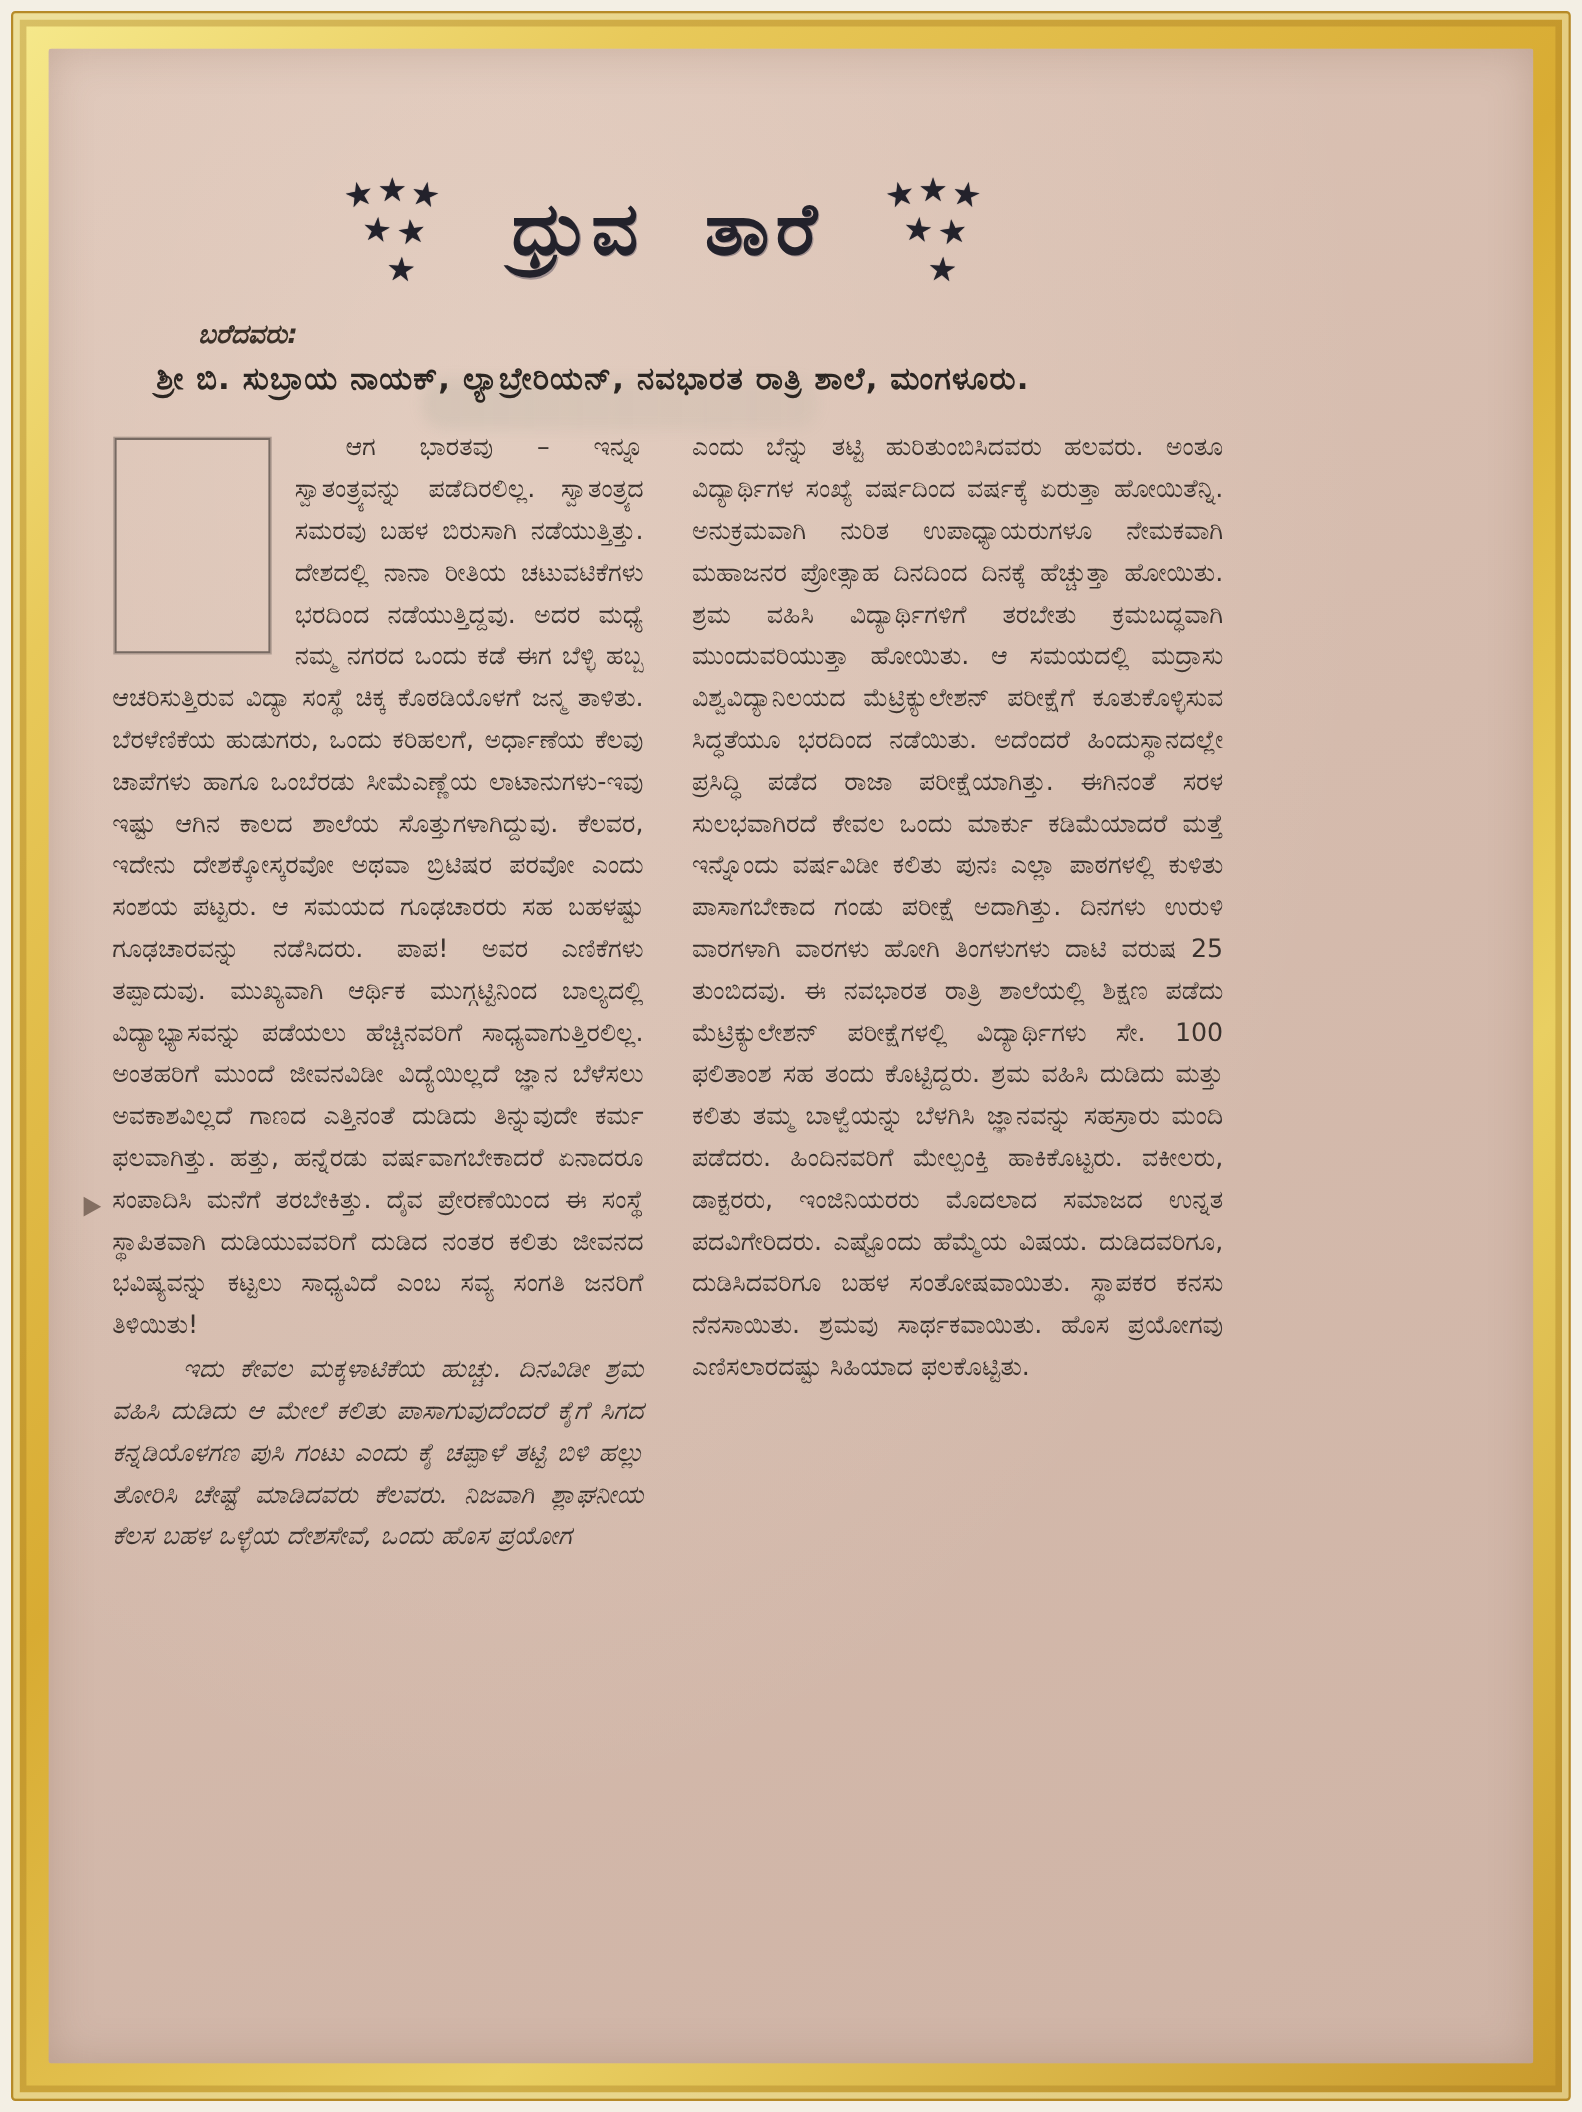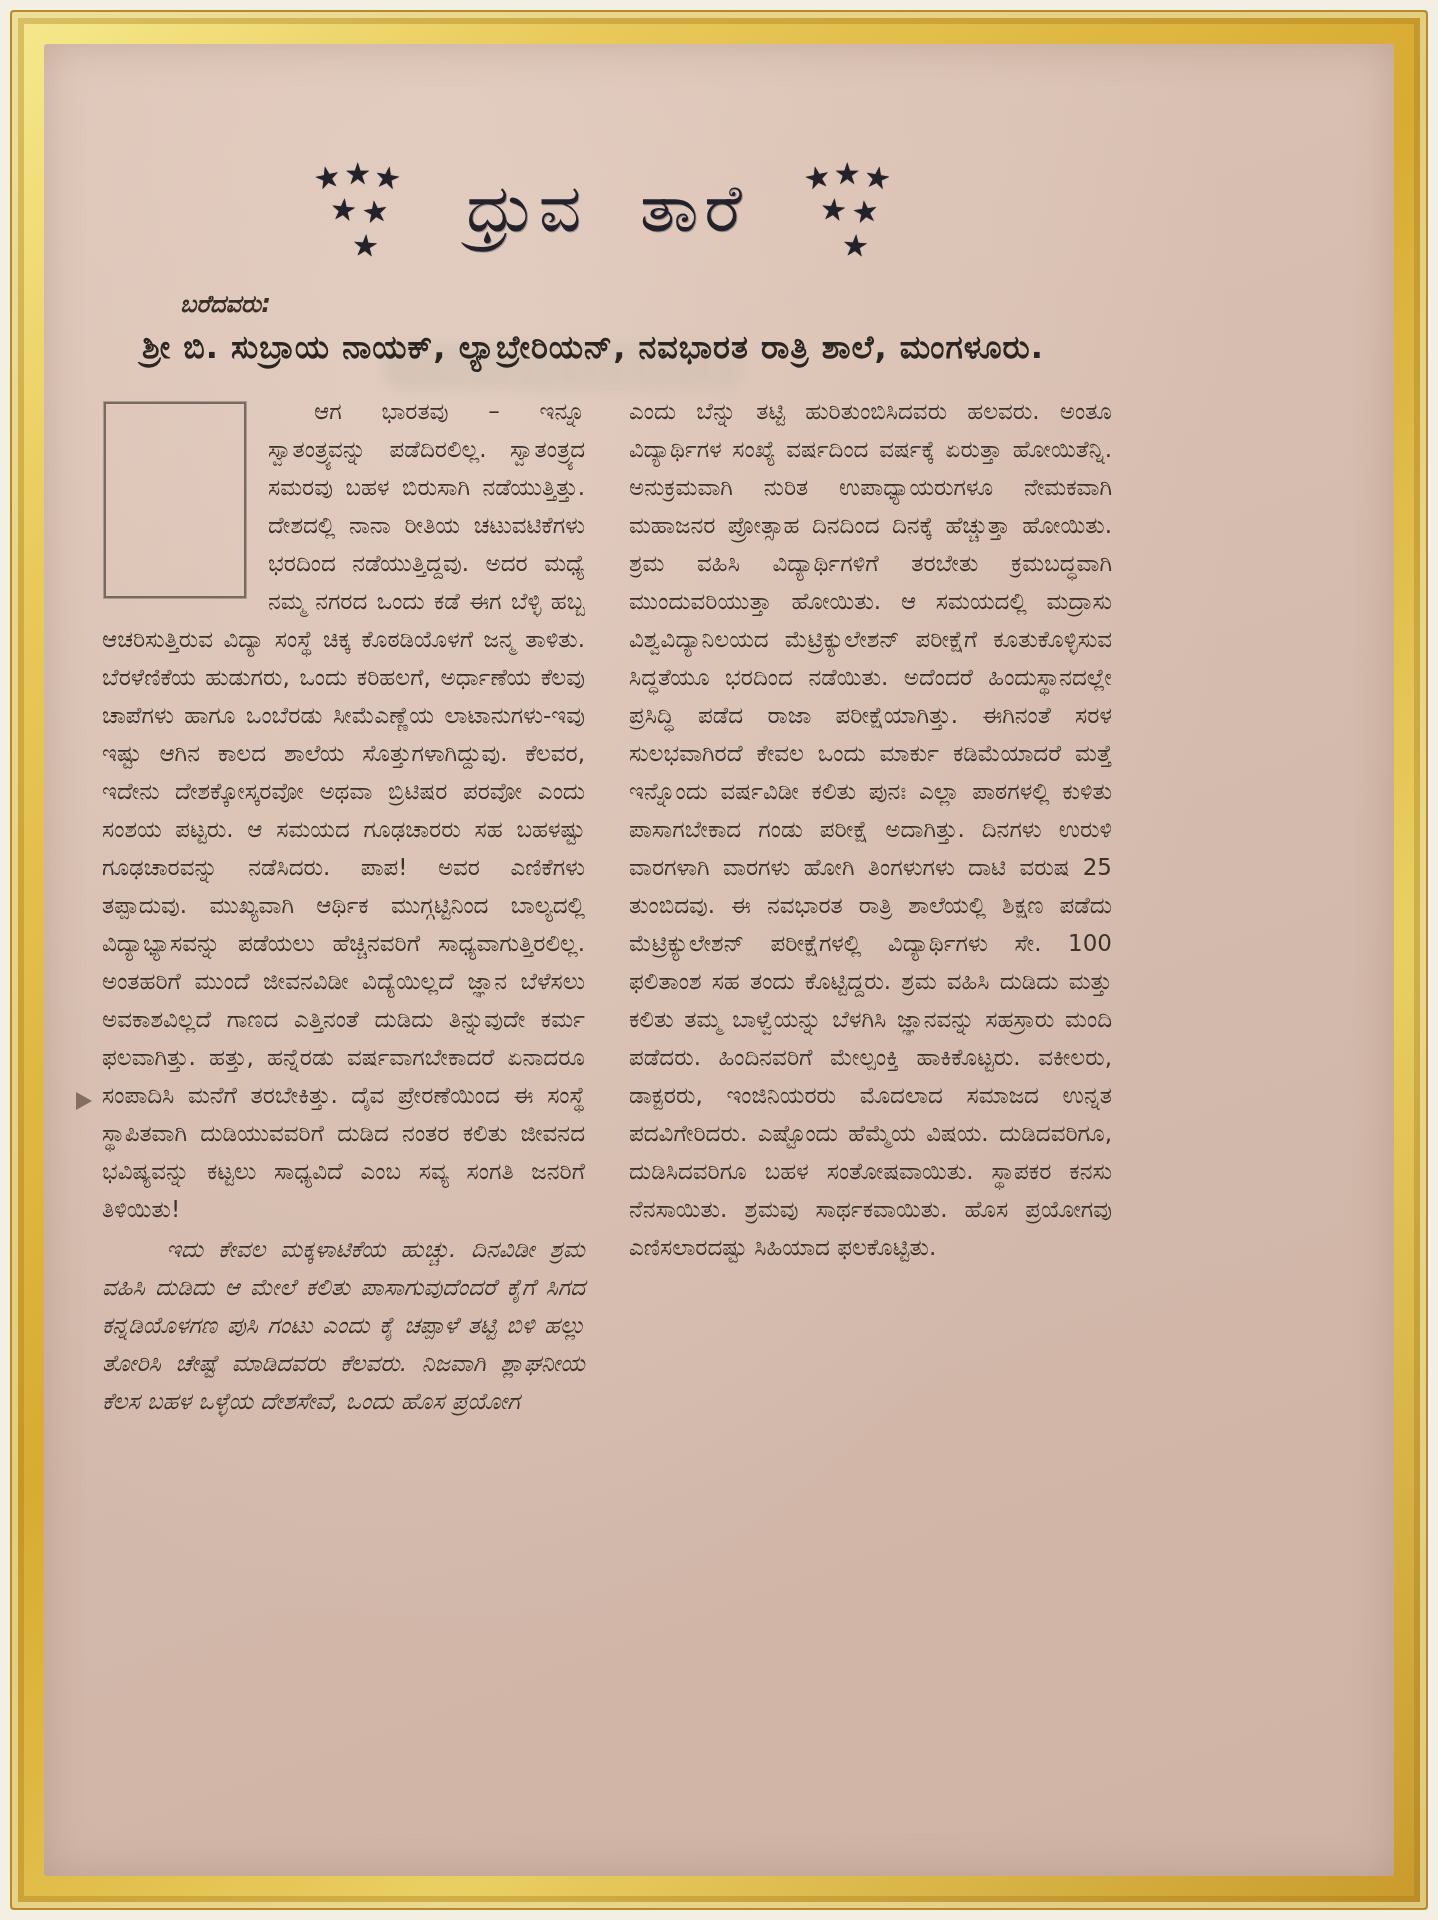--- a/index.html
+++ b/index.html
@@ -32,21 +32,21 @@
     position:absolute;left:58px;top:90px;width:1010px;
     color:#352c28;
   }
   
   .titlerow{
     position:relative;height:150px;
     display:flex;align-items:center;justify-content:center;
     gap:56px;
   }
   .page-title{
-    font-size:66px;font-weight:normal;letter-spacing:6px;word-spacing:26px;
+    font-size:66px;font-weight:bold;letter-spacing:6px;word-spacing:26px;
     color:#23222b;
     text-shadow:1px 1px 0 rgba(40,35,60,.35);
     white-space:nowrap;
   }
   .cluster{position:relative;width:96px;height:100px;flex:0 0 auto;}
   .cluster span{
     position:absolute;font-size:30px;line-height:1;color:#23222b;
     text-shadow:0 0 1px rgba(20,20,40,.6);
   }
   .c1{left:0;top:4px;transform:rotate(-12deg);}
@@ -54,21 +54,21 @@
   .c3{left:60px;top:4px;transform:rotate(10deg);}
   .c4{left:16px;top:36px;transform:rotate(6deg);}
   .c5{left:48px;top:38px;transform:rotate(-8deg);}
   .c6{left:38px;top:72px;transform:rotate(4deg);}
   .byline-label{
     font-size:24px;font-weight:bold;color:#3a3028;
     margin:6px 0 10px 78px;
     font-style:italic;
   }
   .byline{
-    font-size:32px;font-weight:bold;color:#2c2622;
+    font-size:28px;font-weight:bold;color:#2c2622;
     margin:0 0 26px 40px;letter-spacing:1px;
   }
   
   .cols{display:flex;gap:44px;position:relative;}
   .col{flex:1 1 0;font-size:23px;line-height:38px;text-align:justify;color:#3b322d;}
   .col p{margin:0 0 2px 0;}
   .p-indent{text-indent:64px;font-style:italic;}
   .p-first{text-indent:46px;}
   .photo{
     float:left;width:142px;height:196px;margin:10px 22px 6px 2px;

